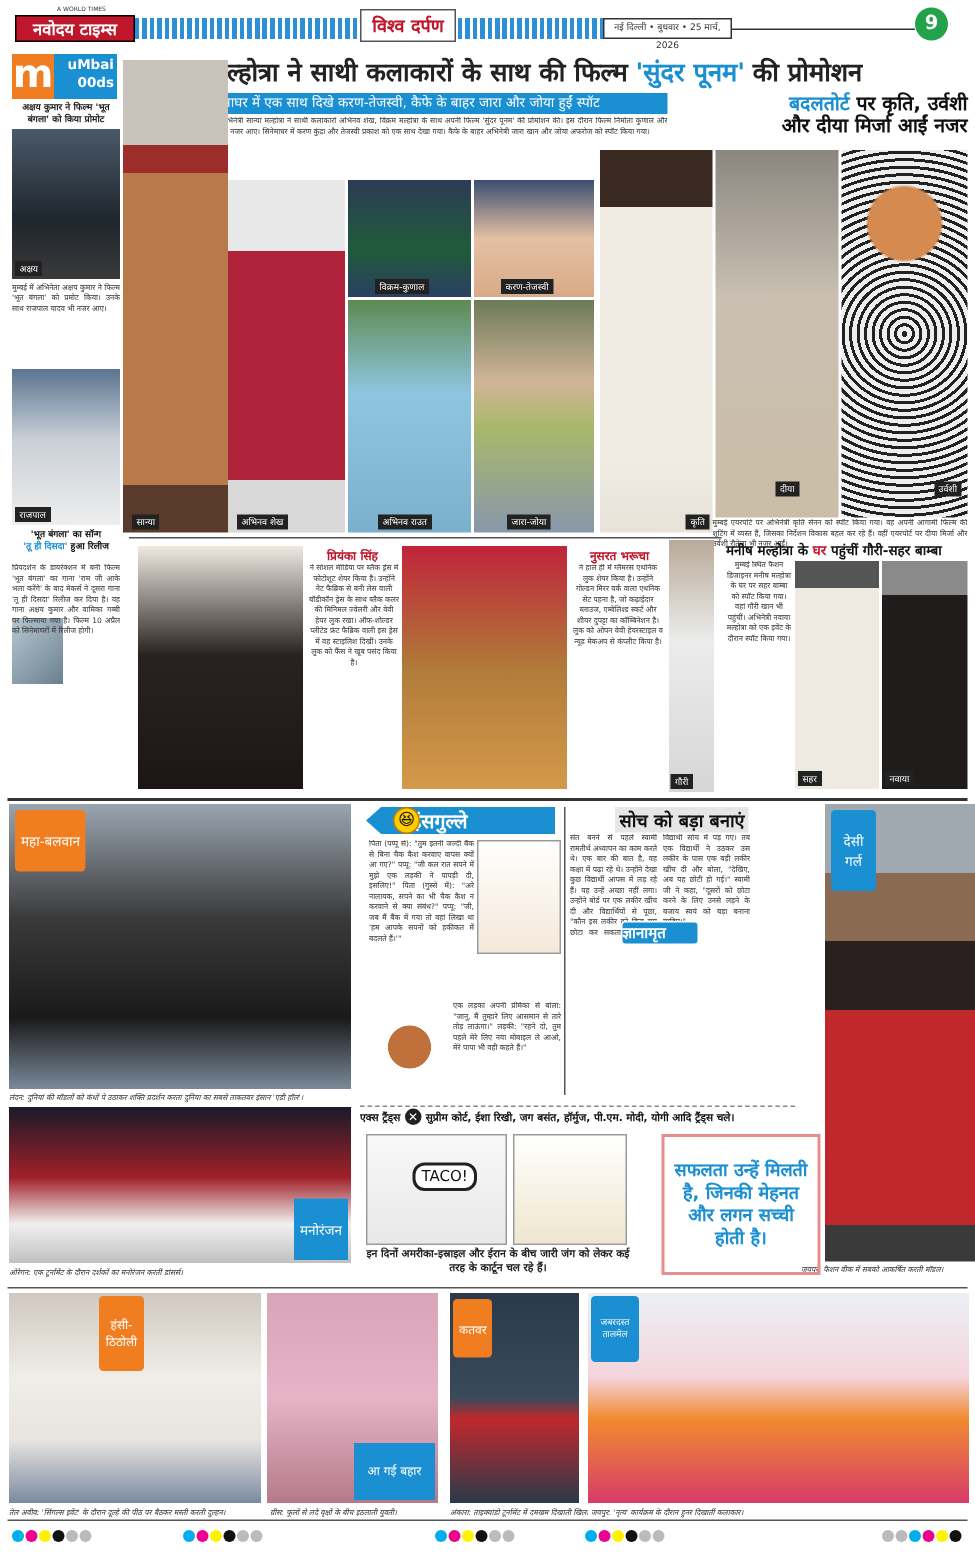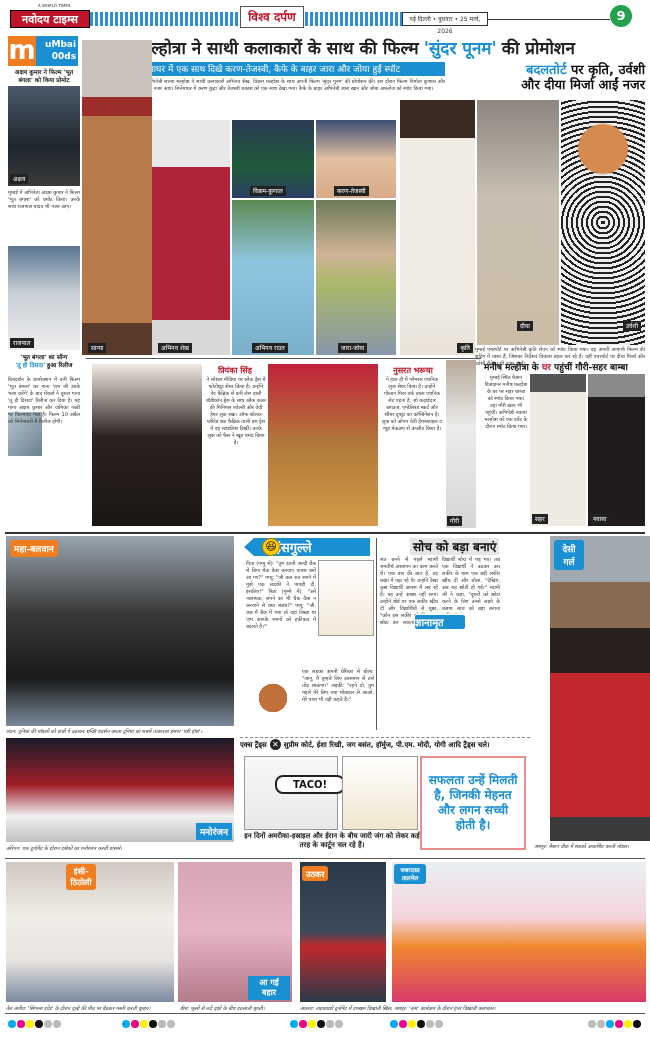--- a/index.html
+++ b/index.html
@@ -7,21 +7,21 @@
 .abs{position:absolute}
 .brand{left:10px;top:10px;width:80px;height:18px;background:#c0162c;color:#fff;font-size:11px;font-weight:bold;text-align:center;line-height:18px;border:1px solid #000}
 .brand-small{left:38px;top:3px;font-size:4px;color:#333}
 .stripes{top:12px;height:14px;background:repeating-linear-gradient(90deg,#2d8fd5 0 3px,#fff 3px 5px)}
 .section{left:240px;top:6px;width:64px;height:22px;border:1px solid #555;background:#fff;color:#c0162c;font-size:12px;font-weight:bold;text-align:center;line-height:20px}
 .datebox{left:402px;top:12px;width:86px;height:14px;border:1px solid #333;background:#fff;font-size:6px;line-height:12px;text-align:center;color:#333}
 .pageno{left:610px;top:5px;width:22px;height:22px;border-radius:50%;background:#22a24a;color:#fff;font-size:13px;font-weight:bold;text-align:center;line-height:22px}
 .rule{height:1px;background:#555}
 .photo{overflow:hidden}
 .cap{position:absolute;bottom:2px;background:#222;color:#fff;font-size:6px;padding:1px 3px}
-.tag{position:absolute;color:#fff;font-weight:bold;padding:2px 4px;border-radius:3px}
+.tag{position:absolute;color:#fff;font-weight:normal;padding:14px 4px;border-radius:3px}
 .txt{font-size:5px;line-height:7px;color:#333;text-align:justify}
 .h1{font-size:17px;font-weight:bold;color:#222;white-space:nowrap}
 .sub{background:#1a8fd1;color:#fff;font-size:9px;line-height:14px;padding:0 5px;white-space:nowrap;overflow:hidden}
 .cmyk{display:flex;gap:1px}
 .cmyk span{width:8px;height:8px;border-radius:50%;display:inline-block}
 </style>
 </head>
 <body>
 
 <div class="abs stripes" style="left:90px;width:150px"></div>
@@ -150,38 +150,38 @@
   <span class="tag" style="right:2px;bottom:2px;background:#1a8fd1;font-size:9px;border-radius:0">मनोरंजन</span>
 </div>
 <div class="abs" style="left:6px;top:845px;width:230px;font-size:5px;font-style:italic;color:#333">ओरेगन: एक टूर्नामेंट के दौरान दर्शकों का मनोरंजन करतीं डांसर्स।</div>
 
 <div class="abs" style="left:240px;top:737px;width:290px;height:14px;display:flex;align-items:center;gap:3px;font-size:7px;font-weight:bold;white-space:nowrap;overflow:hidden;border-top:1px dashed #888">
   <span>एक्स ट्रैंड्स</span>
   <span style="width:11px;height:11px;border-radius:50%;background:#222;color:#fff;font-size:8px;text-align:center;line-height:11px">✕</span>
   <span>सुप्रीम कोर्ट, ईशा रिखी, जग बसंत, हॉर्मुज, पी.एम. मोदी, योगी आदि ट्रैंड्स चले।</span>
 </div>
 <div class="abs" style="left:244px;top:756px;width:94px;height:74px;border:1px solid #999;background:linear-gradient(180deg,#f8f8f8,#e8e8e8)">
-  <div style="position:absolute;left:30px;top:18px;background:#fff;border:2px solid #222;font-size:10px;font-weight:bold;padding:2px 16px;border-radius:8px">TACO!</div>
+  <div style="position:absolute;left:30px;top:18px;background:#fff;border:2px solid #222;font-size:10px;font-weight:normal;padding:2px 4px;border-radius:8px">TACO!</div>
 </div>
 <div class="abs" style="left:342px;top:756px;width:76px;height:74px;border:1px solid #999;background:linear-gradient(180deg,#fff,#f0e6cf)"></div>
 <div class="abs" style="left:244px;top:832px;width:176px;font-size:7px;font-weight:bold;text-align:center;line-height:9px;color:#222">इन दिनों अमरीका-इस्राइल और ईरान के बीच जारी जंग को लेकर कई तरह के कार्टून चल रहे हैं।</div>
 
-<div class="abs" style="left:420px;top:756px;width:106px;height:94px;border:2px solid #e88d8d;padding:6px 4px;display:flex;align-items:center;justify-content:center">
+<div class="abs" style="left:441px;top:756px;width:106px;height:94px;border:2px solid #e88d8d;padding:6px 4px;display:flex;align-items:center;justify-content:center">
   <div style="color:#1a8fd1;font-size:12px;font-weight:bold;text-align:center;line-height:15px">सफलता उन्हें मिलती है, जिनकी मेहनत और लगन सच्ची होती है।</div>
 </div>
 
 <div class="abs rule" style="left:5px;top:858px;width:640px"></div>
 <div class="abs photo" style="left:6px;top:862px;width:168px;height:140px;background:linear-gradient(180deg,#d0c8c0,#f0eee8 40%,#e8e4e0 70%,#7a8aa0)">
   <span class="tag" style="left:60px;top:2px;width:30px;background:#f07d1f;font-size:8px;text-align:center;line-height:11px">हंसी-ठिठोली</span>
 </div>
 <div class="abs photo" style="left:178px;top:862px;width:114px;height:140px;background:linear-gradient(180deg,#d8a4b8,#e6b4c6 50%,#b47a8a)">
-  <span class="tag" style="right:2px;bottom:2px;width:42px;background:#1a8fd1;font-size:8px;text-align:center;line-height:10px;border-radius:0">आ गई बहार</span>
+  <span class="tag" style="right:2px;bottom:2px;width:54px;background:#1a8fd1;font-size:8px;text-align:center;line-height:10px;border-radius:0">आ गई बहार</span>
 </div>
 <div class="abs photo" style="left:300px;top:862px;width:86px;height:140px;background:linear-gradient(180deg,#2a3a4a,#3a4a5a 50%,#c0282c 60%,#2a3a4a)">
-  <span class="tag" style="left:2px;top:4px;background:#f07d1f;font-size:8px">उठकर</span>
+  <span class="tag" style="left:2px;top:4px;background:#f07d1f;font-size:8px">कतवर</span>
 </div>
 <div class="abs photo" style="left:392px;top:862px;width:254px;height:140px;background:linear-gradient(180deg,#eaf0f4,#f4d4dc 40%,#f08a30 60%,#d83a6a)">
   <span class="tag" style="left:2px;top:2px;width:32px;background:#1a8fd1;font-size:6px;text-align:center;line-height:8px">जबरदस्त तालमेल</span>
 </div>
 
 <div class="abs" style="left:6px;top:1005px;width:172px;font-size:5px;font-style:italic;color:#333;white-space:nowrap;overflow:hidden">तेल अवीव: 'सिंगल्स इवेंट' के दौरान दूल्हे की पीठ पर बैठकर मस्ती करती दुल्हन।</div>
 <div class="abs" style="left:180px;top:1005px;width:118px;font-size:5px;font-style:italic;color:#333;white-space:nowrap;overflow:hidden">ग्रीस: फूलों से लदे वृक्षों के बीच इठलाती युवती।</div>
 <div class="abs" style="left:300px;top:1005px;width:92px;font-size:5px;font-style:italic;color:#333;white-space:nowrap;overflow:hidden">अंकारा: ताइक्वांडो टूर्नामेंट में दमखम दिखाती खिलाड़ी।</div>
 <div class="abs" style="left:394px;top:1005px;width:254px;font-size:5px;font-style:italic;color:#333;white-space:nowrap;overflow:hidden">जयपुर: 'नृत्य' कार्यक्रम के दौरान हुनर दिखातीं कलाकार।</div>
 

